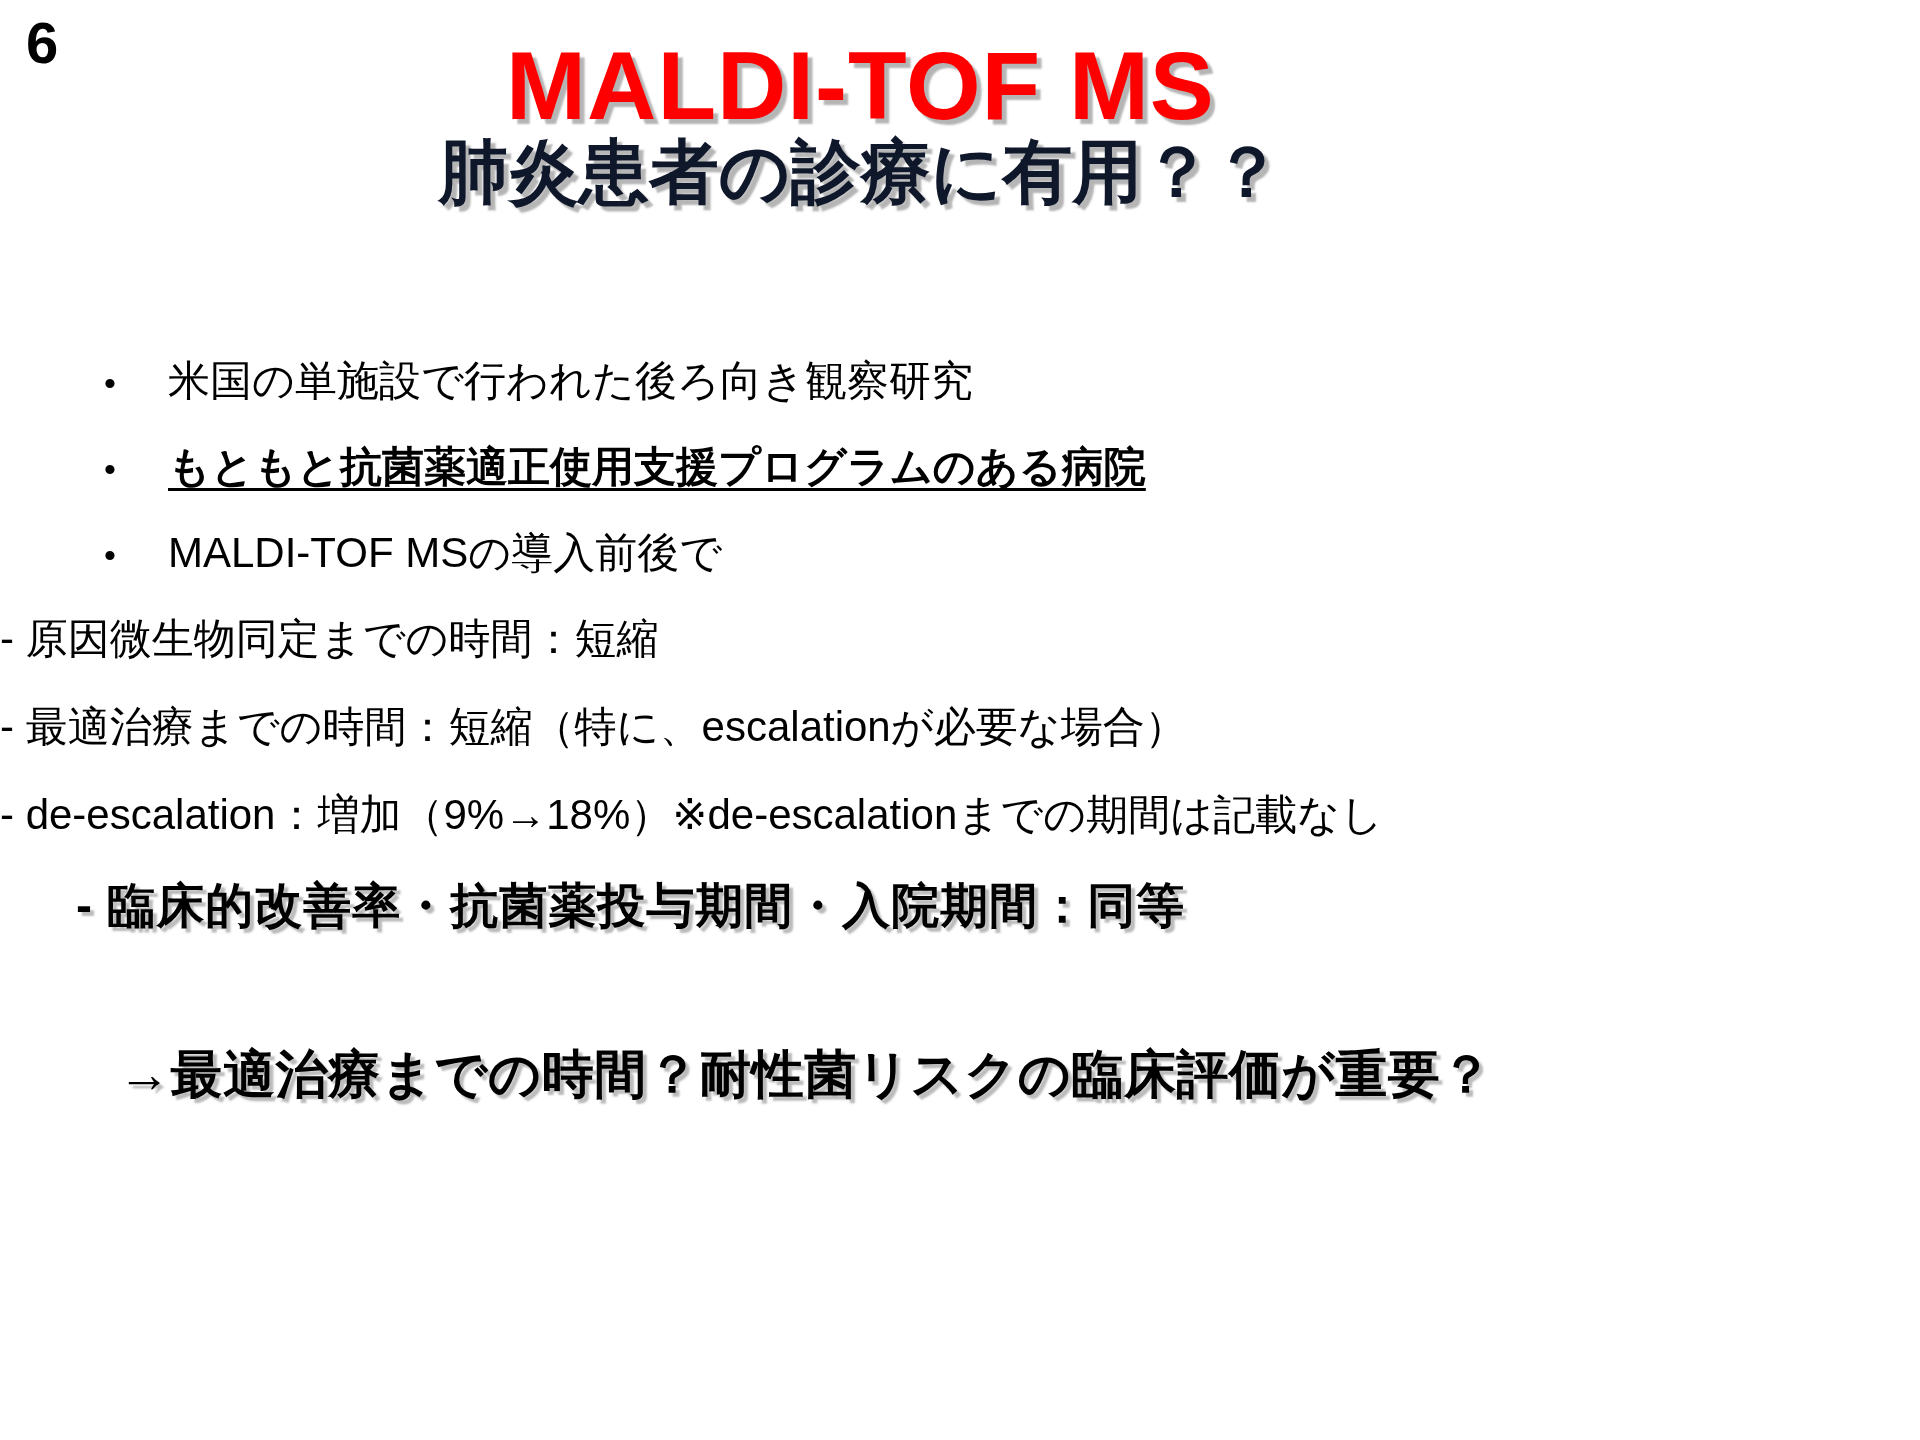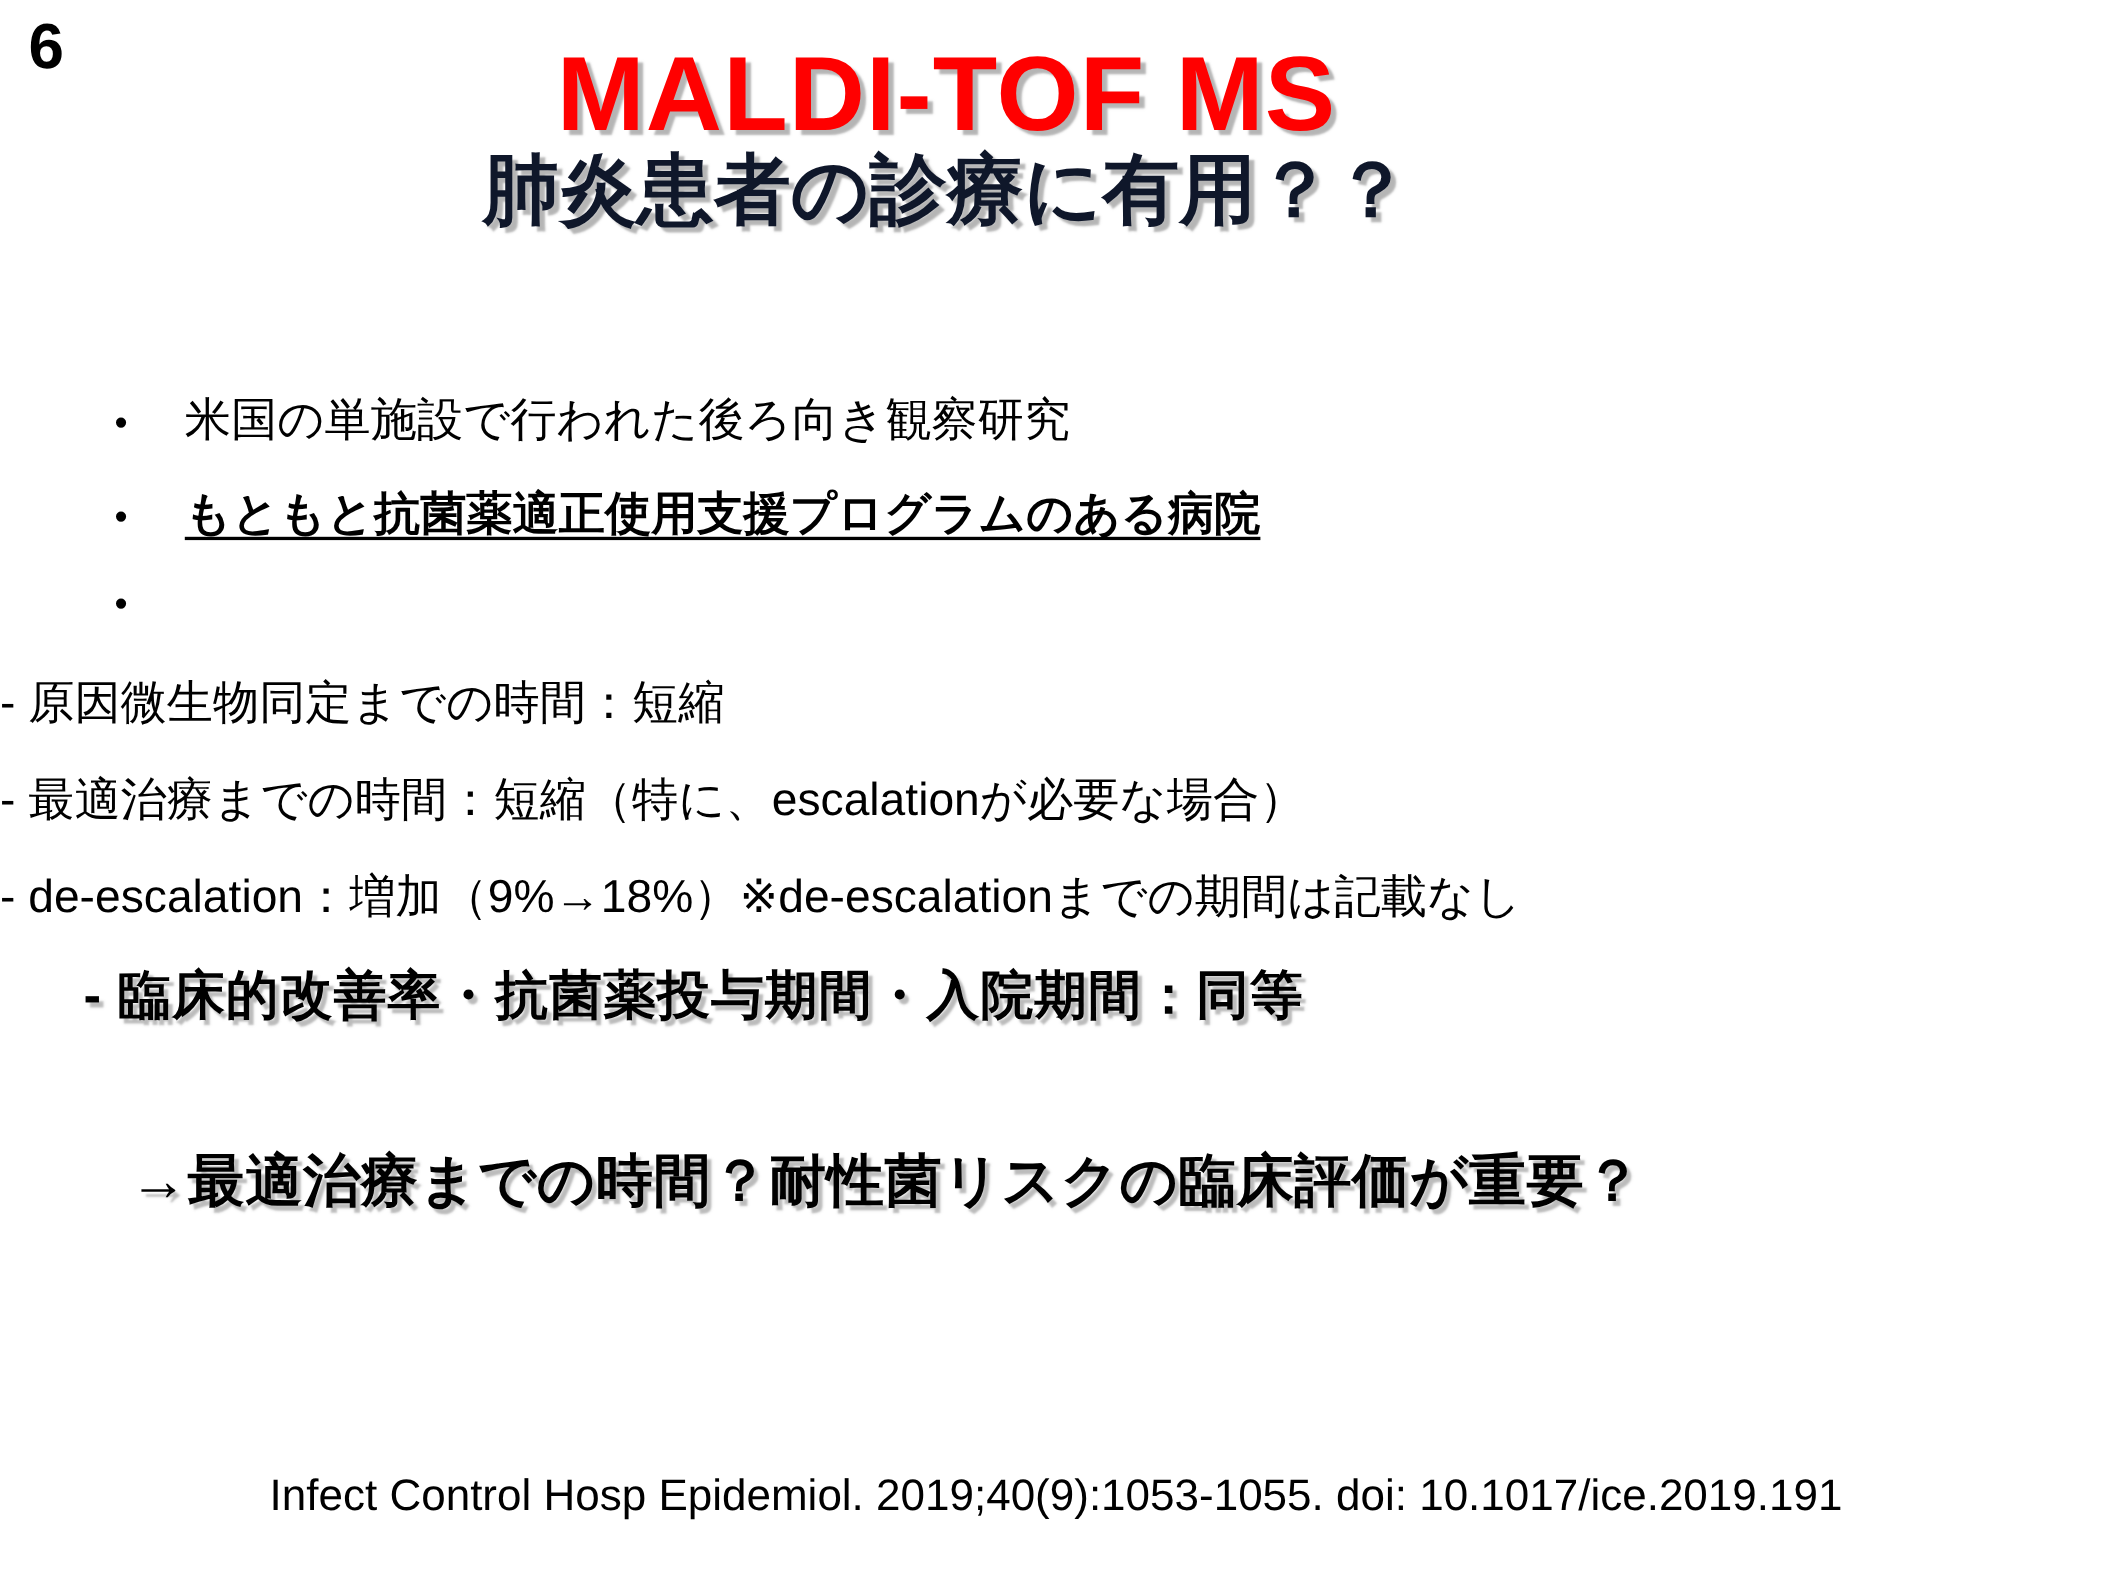--- a/index.html
+++ b/index.html
@@ -156,29 +156,29 @@
       <span class="bullet-text">米国の単施設で行われた後ろ向き観察研究</span>
     </div>
 
     <div class="bullet-row strong">
       <span class="bullet-mark">•</span>
       <span class="bullet-text">もともと抗菌薬適正使用支援プログラムのある病院</span>
     </div>
 
     <div class="bullet-row">
       <span class="bullet-mark">•</span>
+      <span class="bullet-text">MALDI-TOF MSの導入前後で</span>
     </div>
 
     <div class="dash-row">- 原因微生物同定までの時間：短縮</div>
 
     <div class="dash-row">- 最適治療までの時間：短縮（特に、escalationが必要な場合）</div>
 
     <div class="dash-row">- de-escalation：増加（9%→18%）※de-escalationまでの期間は記載なし</div>
 
     <div class="dash-row heavy">- 臨床的改善率・抗菌薬投与期間・入院期間：同等</div>
 
     <div class="conclusion">→最適治療までの時間？耐性菌リスクの臨床評価が重要？</div>
 
   </div>
 
-  <div class="citation">Infect Control Hosp Epidemiol. 2019;40(9):1053-1055. doi: 10.1017/ice.2019.191</div>
 
 </div>
 
 </body></html>

